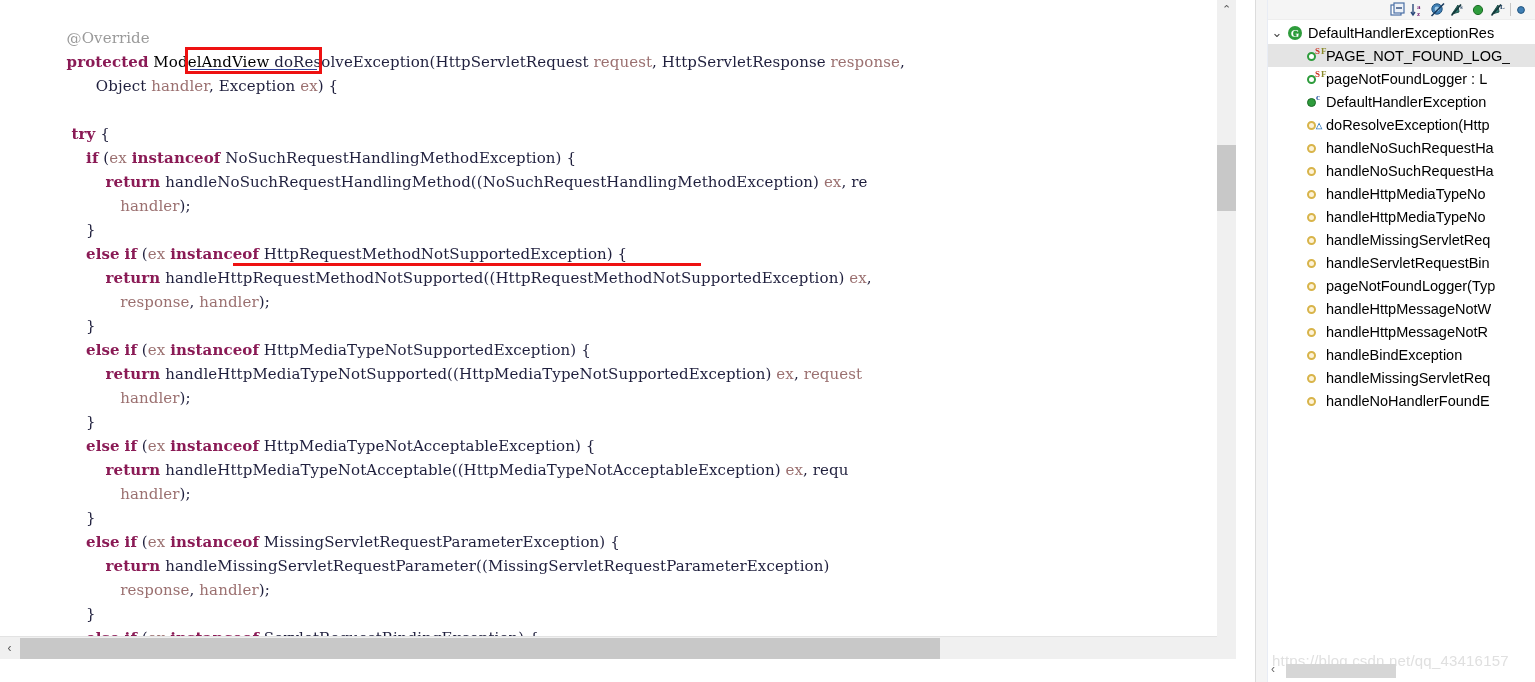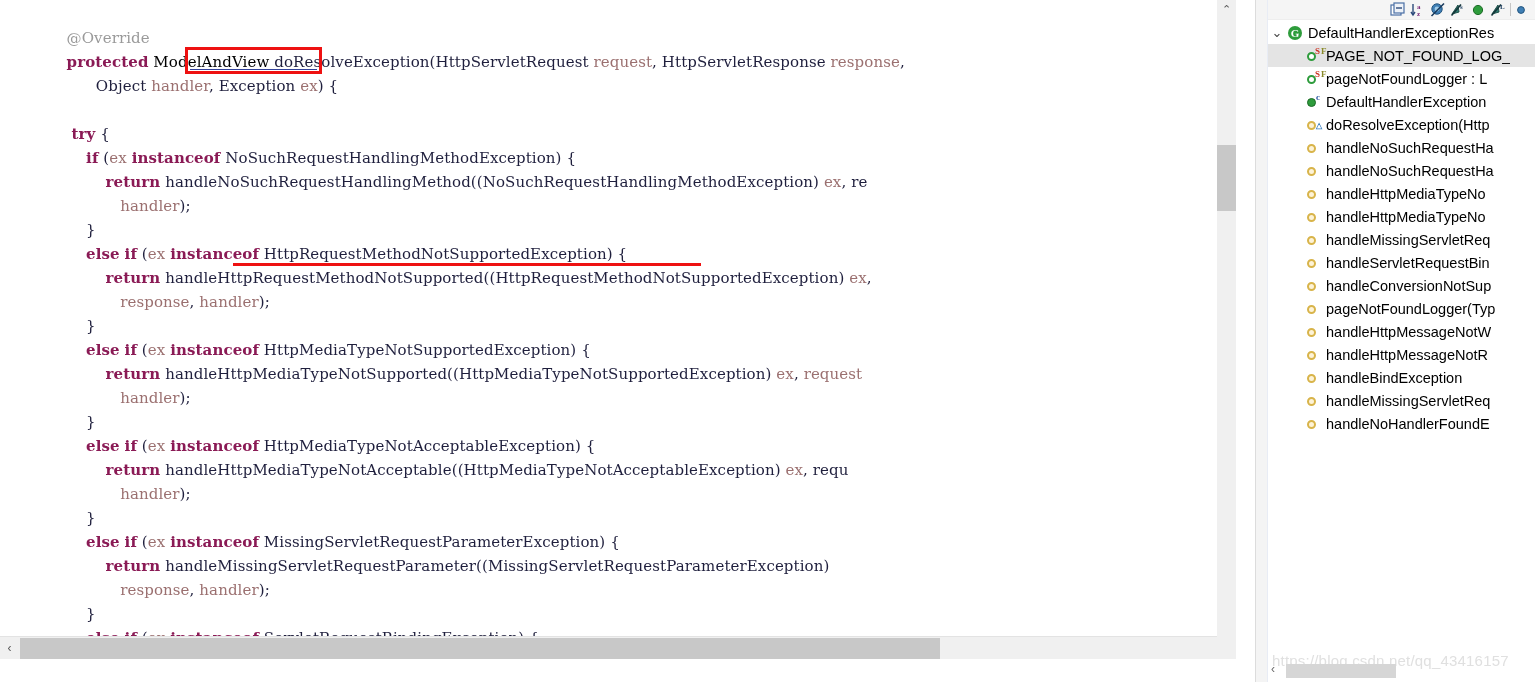--- a/index.html
+++ b/index.html
@@ -388,27 +388,20 @@
           <span class="oicon">
             <span class="dot hollowyellow"></span>
           </span>
           <span class="olabel">handleServletRequestBin</span>
         </div>
         <div class="o-row depth2">
           <span class="twisty">&nbsp;</span>
           <span class="oicon">
             <span class="dot hollowyellow"></span>
           </span>
-          <span class="olabel">handleConversionNotSup</span>
-        </div>
-        <div class="o-row depth2">
-          <span class="twisty">&nbsp;</span>
-          <span class="oicon">
-            <span class="dot hollowyellow"></span>
-          </span>
           <span class="olabel">pageNotFoundLogger(Typ</span>
         </div>
         <div class="o-row depth2">
           <span class="twisty">&nbsp;</span>
           <span class="oicon">
             <span class="dot hollowyellow"></span>
           </span>
           <span class="olabel">handleHttpMessageNotW</span>
         </div>
         <div class="o-row depth2">

